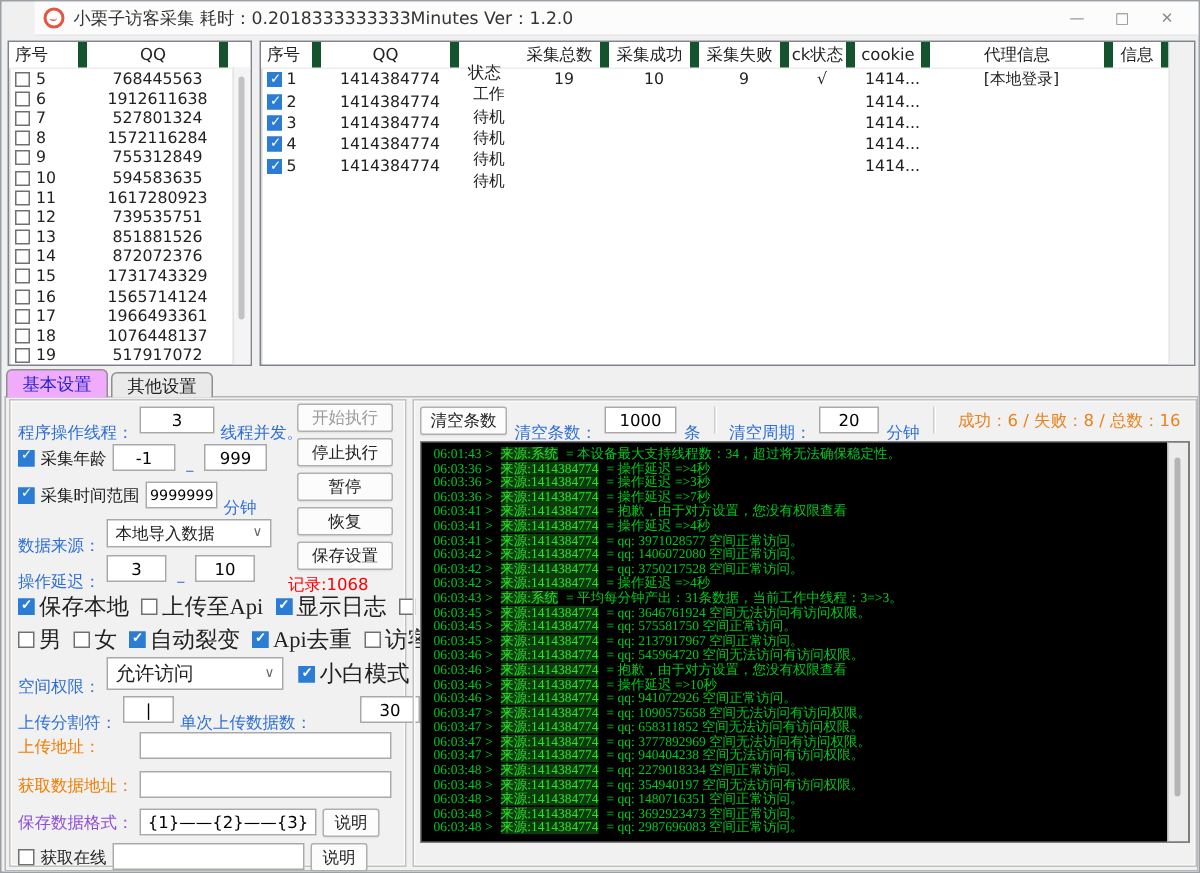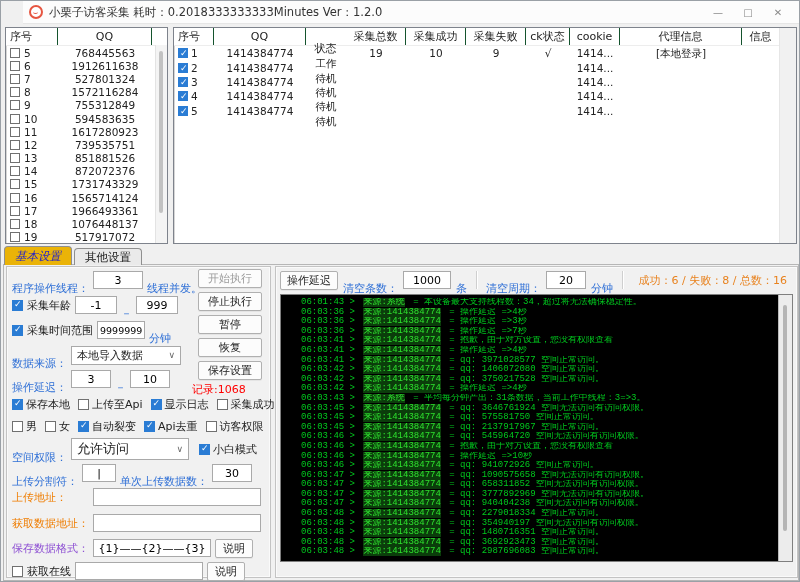--- a/index.html
+++ b/index.html
@@ -10,68 +10,68 @@
     display:flex;align-items:center;padding:0 6px;gap:6px;font-size:11.5px;color:#333;margin-left:22px;}
   .app-icon{width:14px;height:14px;border-radius:50%;border:2.5px solid #e65540;background:#fff;box-sizing:border-box;flex:0 0 auto;position:relative;}
   .app-icon::after{content:"";position:absolute;left:2px;top:3px;width:5px;height:3px;border-bottom:1.5px solid #e65540;border-radius:50%;}
   .win-controls{margin-left:auto;display:flex;}
   .win-btn{width:30px;height:20px;display:flex;align-items:center;justify-content:center;font-size:10px;color:#8a8a8a;}
   
   .lv{position:absolute;background:#fff;border:1px solid #7e838c;box-shadow:inset 1px 1px 0 rgba(90,90,90,.25);box-sizing:border-box;overflow:hidden;}
   .left-lv{left:4px;top:26px;width:163px;height:217px;}
   .right-lv{left:172px;top:26px;width:624px;height:217px;}
   .lv-head{display:flex;height:17px;font-size:11px;align-items:stretch;border-bottom:1px solid #ededed;background:#fff;}
-  .lv-head .cell{display:flex;align-items:center;justify-content:center;border-right:1px solid #14532d;box-sizing:border-box;}
+  .lv-head .cell{display:flex;align-items:center;justify-content:center;border-right:6px solid #14532d;box-sizing:border-box;}
   .trow{display:flex;align-items:center;font-size:10.5px;line-height:12px;}
   .left-lv .trow{height:13.2px;}
   .right-lv .trow{height:14.4px;}
   .cell{box-sizing:border-box;text-align:center;}
   .l0{width:52px;display:flex;align-items:center;gap:4px;padding-left:4px;}
   .l1{width:94px;}
   .c0{width:40px;display:flex;align-items:center;gap:3px;padding-left:4px;}
   .c1{width:92px;} .c2{width:40px;margin-top:20px;} .c3{width:60px;} .c4{width:60px;} .c5{width:60px;}
   .c6{width:44px;} .c7{width:50px;} .c8{width:122px;} .c9{width:38px;}
   .cb{width:11px;height:11px;border:1px solid #707070;background:#fff;display:inline-block;box-sizing:border-box;position:relative;flex:0 0 auto;}
   .cb.small{width:10px;height:10px;}
   .cb.on{background:#2a7cd4;border-color:#2a7cd4;}
   .cb.on::after{content:"✓";position:absolute;left:1px;top:-2px;color:#fff;font-size:9px;font-weight:bold;}
   .lv-scroll{position:absolute;top:17px;right:0;bottom:0;width:11px;background:#f4f4f4;border-left:1px solid #e3e3e3;}
   .lv-thumb{position:absolute;left:3px;width:4px;top:6px;height:82%;background:#c2c2c2;border-radius:2px;}
   .right-strip{position:absolute;top:0;right:0;bottom:0;width:16px;background:#f1f1f1;border-left:1px solid #e6e6e6;}
   
   .tabs{position:absolute;left:3px;top:245px;display:flex;height:19px;z-index:3;align-items:flex-end;}
   .tab{padding:0 10px;border:1px solid #8f8f8f;border-bottom:none;border-radius:4px 4px 0 0;font-size:11.5px;
     display:flex;align-items:center;margin-right:2px;box-sizing:border-box;}
-  .tab.active{height:19px;background:#eab308;color:#2222cc;position:relative;z-index:4;font-style:italic;}
+  .tab.active{height:19px;background:#f0abfc;color:#2222cc;position:relative;z-index:4;}
   .tab.inactive{height:17px;background:#eaeaea;color:#222;}
   .tabpage{position:absolute;left:2px;top:263px;width:796px;height:317px;border:1px solid #b6b6b6;background:#f1f1f1;box-sizing:border-box;}
   .gb{position:absolute;border:1px solid #c3c3c3;box-shadow:inset 0 0 0 1px #fafafa;box-sizing:border-box;}
   .gb-left{left:2px;top:1px;width:265px;height:312px;}
   .gb-right{left:271px;top:1px;width:523px;height:312px;}
   
   .frow{position:absolute;display:flex;align-items:center;gap:4px;height:20px;font-size:11px;white-space:nowrap;}
   .lbl-blue{color:#2e6fd6;margin-top:16px;} .lbl-red{color:#ff0000;} .lbl-orange{color:#ef7d00;} .lbl-purple{color:#8d4fd3;} .lbl-dark{color:#222;}
   .inp{border:1px solid #a9a9a9;background:#fff;height:18px;text-align:center;font-size:11px;font-family:inherit;box-sizing:border-box;padding:0 2px;}
   .sel{border:1px solid #a9a9a9;background:#fff;height:19px;display:flex;align-items:center;justify-content:space-between;
     padding:0 5px;font-size:11px;box-sizing:border-box;}
   .chev{color:#666;font-size:9px;margin-left:4px;}
   .btn{border:1px solid #b0b0b0;background:#fcfcfc;height:19px;display:flex;align-items:center;justify-content:center;
     font-size:11px;box-sizing:border-box;border-radius:2px;padding:0 6px;box-shadow:0 1px 0 rgba(0,0,0,.05);}
   .btn.on{color:#9b9b9b;}
   .btn-col{position:absolute;left:194px;top:4px;width:64px;display:flex;flex-direction:column;gap:4px;}
   .btn-col .btn{width:64px;}
-  .opt{display:flex;align-items:center;gap:3px;font-size:11px;}
+  .opt{display:flex;align-items:center;gap:3px;font-size:15px;font-family:Liberation Serif, serif;}
   .opts{gap:8px;}
   
   .ctl-row{position:absolute;left:276px;top:4px;width:513px;height:22px;display:flex;align-items:center;gap:5px;font-size:11px;}
   .vdiv{width:1px;height:18px;background:#cfcfcf;box-shadow:1px 0 0 #fff;margin:0 4px;}
   .stats{margin-left:auto;color:#e8821e;padding-right:6px;}
   .console{position:absolute;left:276px;top:29px;width:513px;height:268px;background:#000;border:1px solid #7f7f7f;
     box-sizing:border-box;display:flex;}
-  .console-body{flex:1;overflow:hidden;padding:3px 20px;font-family:Liberation Mono, monospace;
+  .console-body{flex:1;overflow:hidden;padding:3px 8px;font-family:Liberation Serif, serif;
     font-size:9px;line-height:9.6px;color:#00c91e;}
   .log-line{white-space:nowrap;overflow:hidden;}
   .ls{background:#0b3d0b;color:#2ee02e;margin:0 3px;}
   .console-scroll{width:13px;background:#ececec;border-left:1px solid #bbb;position:relative;}
   .console-thumb{position:absolute;left:4px;width:4px;top:10px;height:85%;background:#b5b5b5;border-radius:2px;}
 </style>
 </head>
 <body>
 
 <div class="window">
@@ -433,21 +433,21 @@
       <label class="opt" style="margin-left:6px;">
         <span class="cb on"></span>
         <span>小白模式</span>
       </label>
     </div>
 
     <div class="frow" style="left:8px;top:198px;">
       <span class="lbl-blue">上传分割符：</span>
       <input class="inp" style="width: 34px;" value="|">
       <span class="lbl-blue">单次上传数据数：</span>
-      <input class="inp" style="width: 40px;" value="30">
+      <input class="inp" style="width: 40px; margin-left: 28px;" value="30">
     </div>
 
     <div class="frow" style="left:8px;top:221px;height:22px;">
       <span class="lbl-orange">上传地址：</span>
       <input class="inp" style="width: 168px; margin-left: 22px;" value="">
     </div>
 
     <div class="frow" style="left:8px;top:247px;height:22px;">
       <span class="lbl-orange">获取数据地址：</span>
       <input class="inp" style="width: 168px;" value="">
@@ -467,21 +467,21 @@
       <input class="inp" style="width: 128px;" value="">
       <span class="btn" style="width:38px;">
           <span>说明</span>
         </span>
     </div>
 
     <div class="gb gb-right"></div>
 
     <div class="ctl-row">
       <span class="btn">
-          <span>操作延迟</span>
+          <span>清空条数</span>
         </span>
       <span class="lbl-blue">清空条数：</span>
       <input class="inp" style="width: 48px;" value="1000">
       <span class="lbl-blue">条</span>
       <span class="vdiv"></span>
       <span class="lbl-blue">清空周期：</span>
       <input class="inp" style="width: 40px;" value="20">
       <span class="lbl-blue">分钟</span>
       <span class="vdiv"></span>
       <span class="stats">成功：6 / 失败：8 / 总数：16</span>

